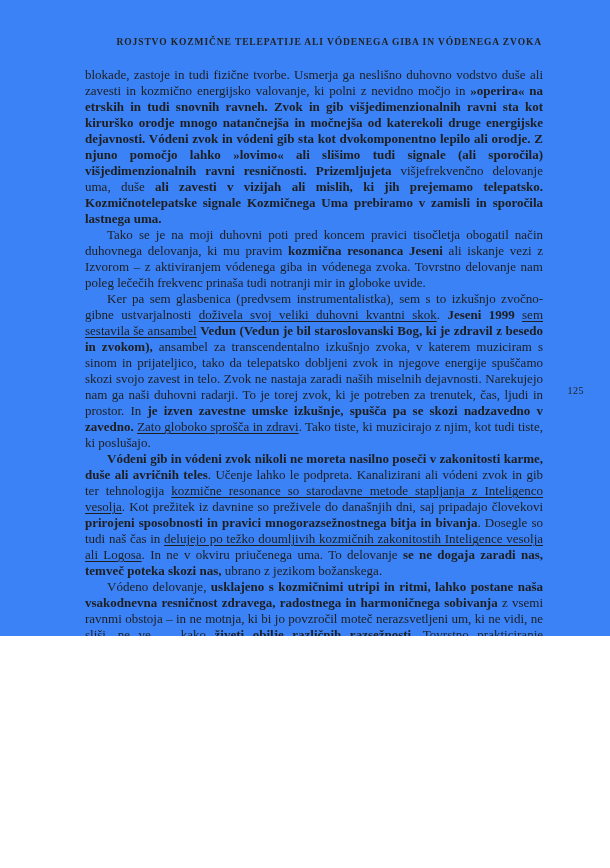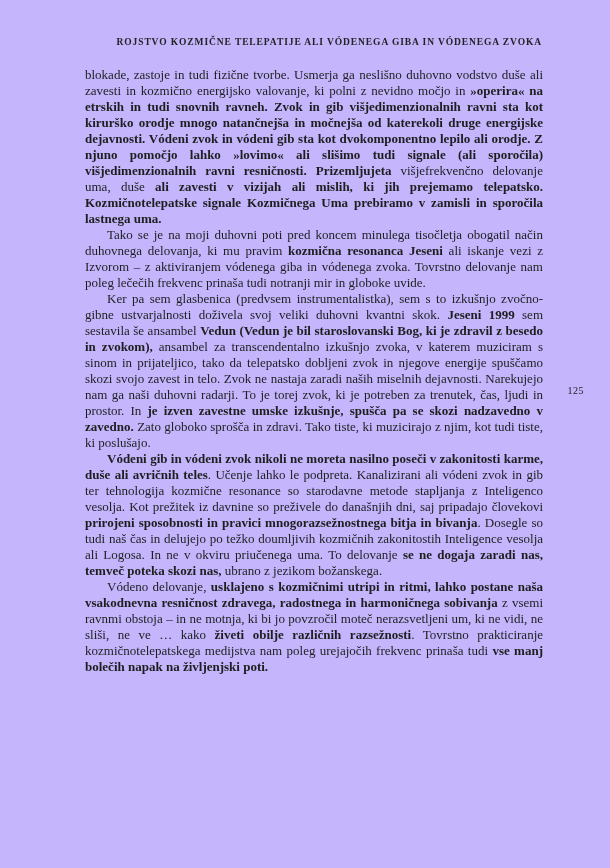--- a/index.html
+++ b/index.html
@@ -3,22 +3,22 @@
 <meta charset="utf-8">
 <style>
   html, body {
     margin: 0;
     padding: 0;
     background: #ffffff;
   }
   .page {
     position: relative;
     width: 610px;
-    height: 868px;
-    background: #c4b5fd;
+    height: 636px;
+    background: #3b82f6;
     overflow: hidden;
     font-family: "Liberation Serif", serif;
     color: #1e1e1e;
   }
   .running-head {
     position: absolute;
     left: 85px;
     width: 457px;
     top: 37px;
     text-align: right;
@@ -47,32 +47,33 @@
   }
   .body-text p {
     margin: 0;
     padding: 0;
   }
   .body-text p.indent {
     text-indent: 22px;
   }
   .run-b { font-weight: bold; }
   .run-u {
+    text-decoration: underline;
     text-underline-offset: 2px;
     text-decoration-thickness: 1px;
   }
 </style>
 </head>
 <body>
 
 <div class="page">
   <div class="running-head">ROJSTVO KOZMIČNE TELEPATIJE ALI VÓDENEGA GIBA IN VÓDENEGA ZVOKA</div>
 
   <div class="page-number">125</div>
 
   <div class="body-text">
       <p><span>blokade, zastoje in tudi fizične tvorbe. Usmerja ga neslišno duhovno vodstvo duše ali zavesti in kozmično energijsko valovanje, ki polni z nevidno močjo in </span><span class="run-b">»operira« na etrskih in tudi snovnih ravneh. Zvok in gib višjedimenzionalnih ravni sta kot kirurško orodje mnogo natančnejša in močnejša od katerekoli druge energijske dejavnosti. Vódeni zvok in vódeni gib sta kot dvokomponentno lepilo ali orodje. Z njuno pomočjo lahko »lovimo« ali slišimo tudi signale (ali sporočila) višjedimenzionalnih ravni resničnosti. Prizemljujeta </span><span>višjefrekvenčno delovanje uma, duše </span><span class="run-b">ali zavesti v vizijah ali mislih, ki jih prejemamo telepatsko. Kozmičnotelepatske signale Kozmičnega Uma prebiramo v zamisli in sporočila lastnega uma.</span></p>
-      <p class="indent"><span>Tako se je na moji duhovni poti pred koncem minulega tisočletja obogatil način duhovnega delovanja, ki mu pravim </span><span class="run-b">kozmična resonanca Jeseni </span><span>ali iskanje vezi z Izvorom – z aktiviranjem vódenega giba in vódenega zvoka. Tovrstno delovanje nam poleg lečečih frekvenc prinaša tudi notranji mir in globoke uvide.</span></p>
+      <p class="indent"><span>Tako se je na moji duhovni poti pred koncem pravici tisočletja obogatil način duhovnega delovanja, ki mu pravim </span><span class="run-b">kozmična resonanca Jeseni </span><span>ali iskanje vezi z Izvorom – z aktiviranjem vódenega giba in vódenega zvoka. Tovrstno delovanje nam poleg lečečih frekvenc prinaša tudi notranji mir in globoke uvide.</span></p>
       <p class="indent"><span>Ker pa sem glasbenica (predvsem instrumentalistka), sem s to izkušnjo zvočno-gibne ustvarjalnosti </span><span class="run-u">doživela svoj veliki duhovni kvantni skok</span><span>. </span><span class="run-b">Jeseni 1999 </span><span class="run-u">sem sestavila še ansambel</span><span> </span><span class="run-b">Vedun (Vedun je bil staroslovanski Bog, ki je zdravil z besedo in zvokom), </span><span>ansambel za transcendentalno izkušnjo zvoka, v katerem muziciram s sinom in prijateljico, tako da telepatsko dobljeni zvok in njegove energije spuščamo skozi svojo zavest in telo. Zvok ne nastaja zaradi naših miselnih dejavnosti. Narekujejo nam ga naši duhovni radarji. To je torej zvok, ki je potreben za trenutek, čas, ljudi in prostor. In </span><span class="run-b">je izven zavestne umske izkušnje, spušča pa se skozi nadzavedno v zavedno. </span><span class="run-u">Zato globoko sprošča in zdravi</span><span>. Tako tiste, ki muzicirajo z njim, kot tudi tiste, ki poslušajo.</span></p>
       <p class="indent"><span class="run-b">Vódeni gib in vódeni zvok nikoli ne moreta nasilno poseči v zakonitosti karme, duše ali avričnih teles</span><span>. Učenje lahko le podpreta. Kanalizirani ali vódeni zvok in gib ter tehnologija </span><span class="run-u">kozmične resonance so starodavne metode stapljanja z Inteligenco vesolja</span><span>. Kot prežitek iz davnine so preživele do današnjih dni, saj pripadajo človekovi </span><span class="run-b">prirojeni sposobnosti in pravici mnogorazsežnostnega bitja in bivanja</span><span>. Dosegle so tudi naš čas in </span><span class="run-u">delujejo po težko doumljivih kozmičnih zakonitostih Inteligence vesolja ali Logosa</span><span>. In ne v okviru priučenega uma. To delovanje </span><span class="run-b">se ne dogaja zaradi nas, temveč poteka skozi nas,</span><span> ubrano z jezikom božanskega.</span></p>
       <p class="indent"><span>Vódeno delovanje, </span><span class="run-b">usklajeno s kozmičnimi utripi in ritmi, lahko postane naša vsakodnevna resničnost zdravega, radostnega in harmoničnega sobivanja </span><span>z vsemi ravnmi obstoja – in ne motnja, ki bi jo povzročil moteč nerazsvetljeni um, ki ne vidi, ne sliši, ne ve … kako </span><span class="run-b">živeti obilje različnih razsežnosti</span><span>. Tovrstno prakticiranje kozmičnotelepatskega medijstva nam poleg urejajočih frekvenc prinaša tudi </span><span class="run-b">vse manj bolečih napak na življenjski poti.</span></p>
     </div>
 </div>
 
 </body></html>

